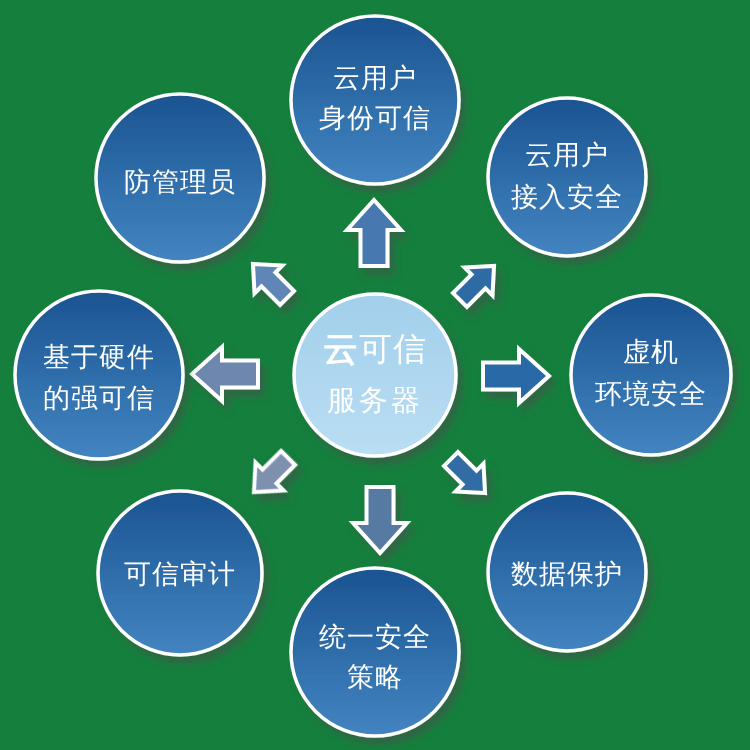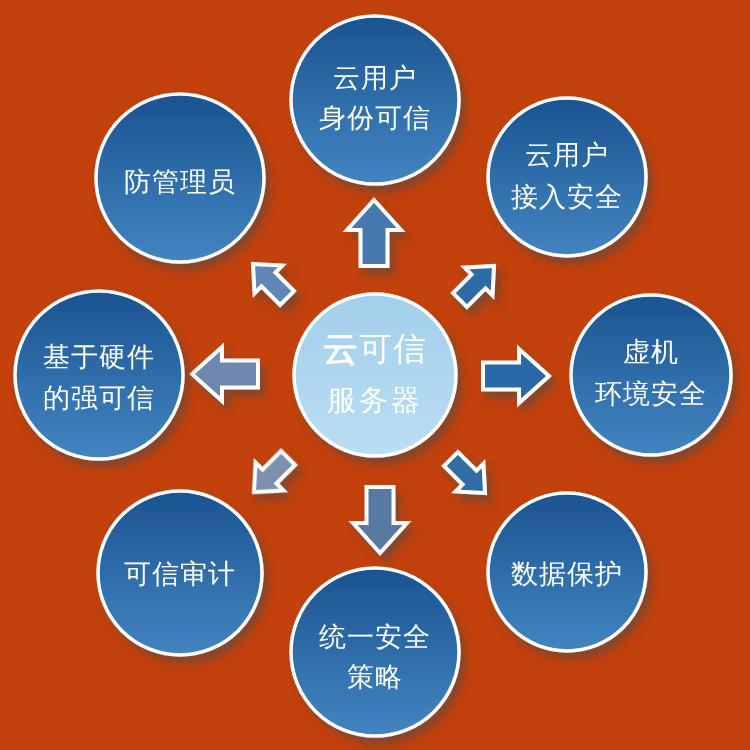--- a/index.html
+++ b/index.html
@@ -7,21 +7,21 @@
     padding: 0;
     background: #ffffff;
     width: 750px;
     height: 750px;
     overflow: hidden;
   }
   .stage {
     position: relative;
     width: 750px;
     height: 750px;
-    background: #c2410c;
+    background: #15803d;
   }
   svg { display: block; }
   text {
     font-family: "Liberation Sans", "DejaVu Sans", sans-serif;
     fill: #ffffff;
     text-anchor: middle;
     dominant-baseline: central;
   }
   .node-label {
     font-size: 27px;

